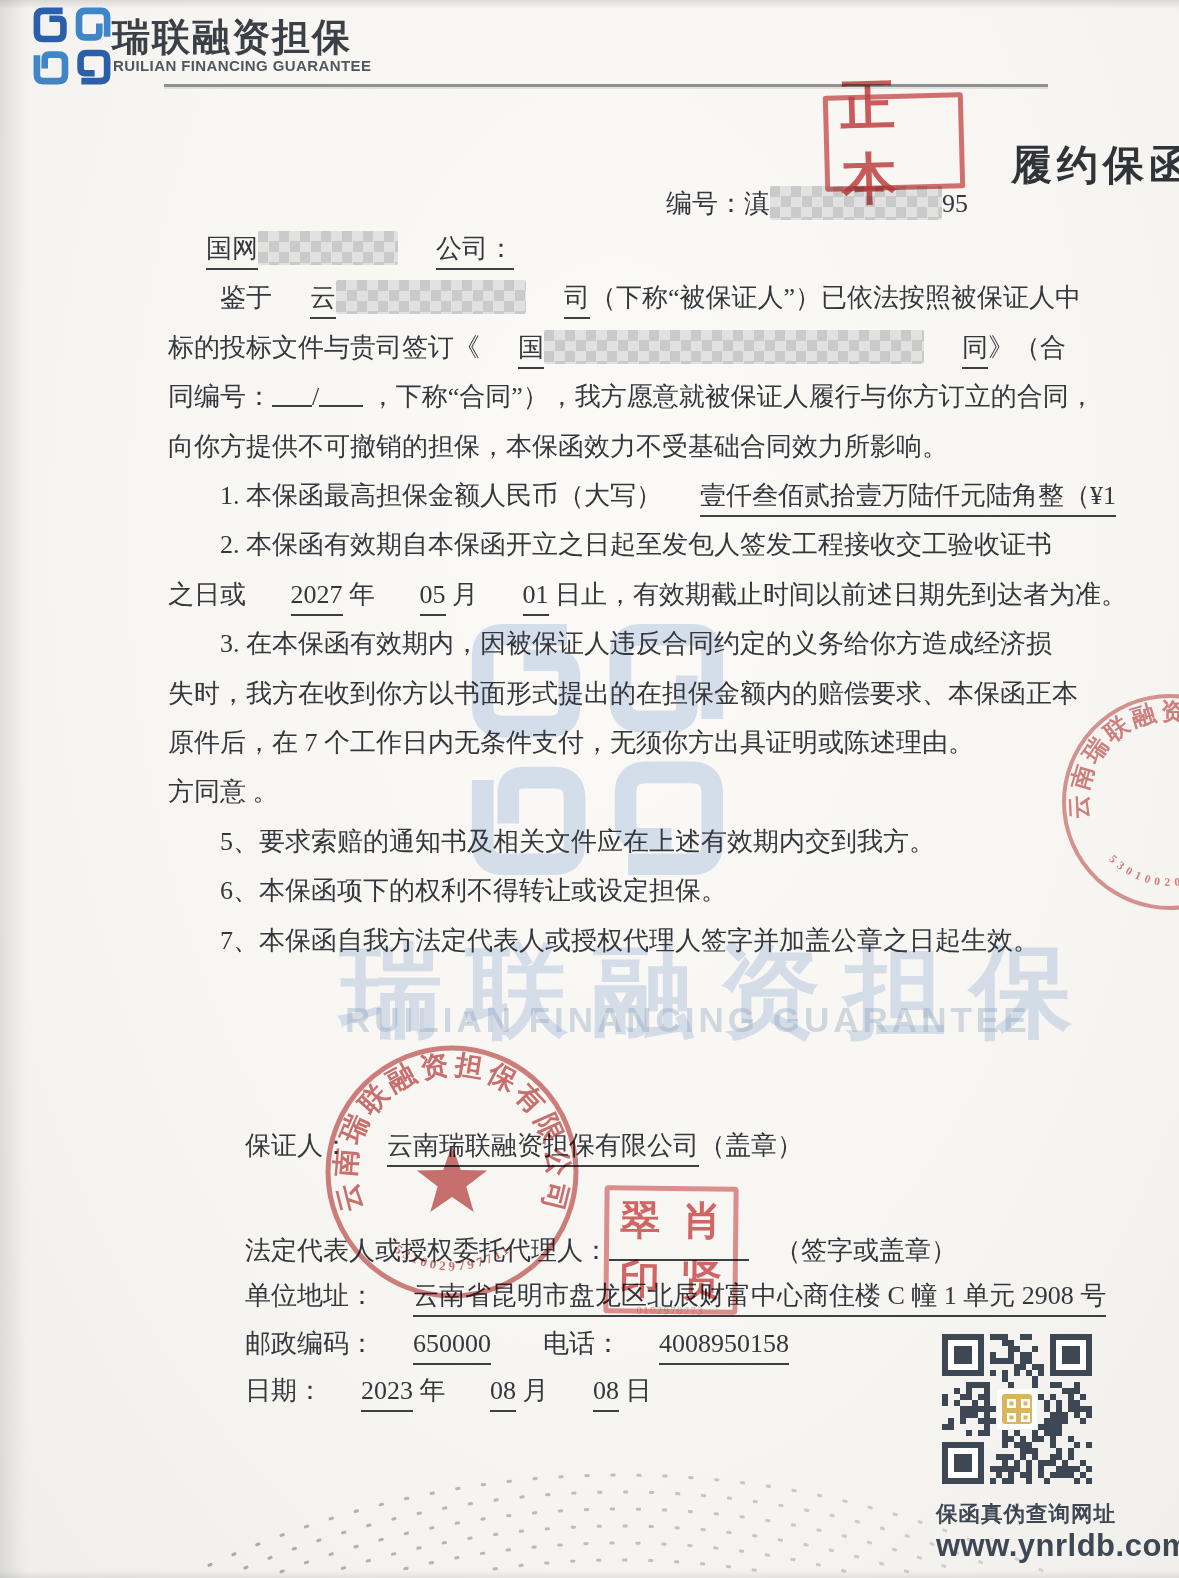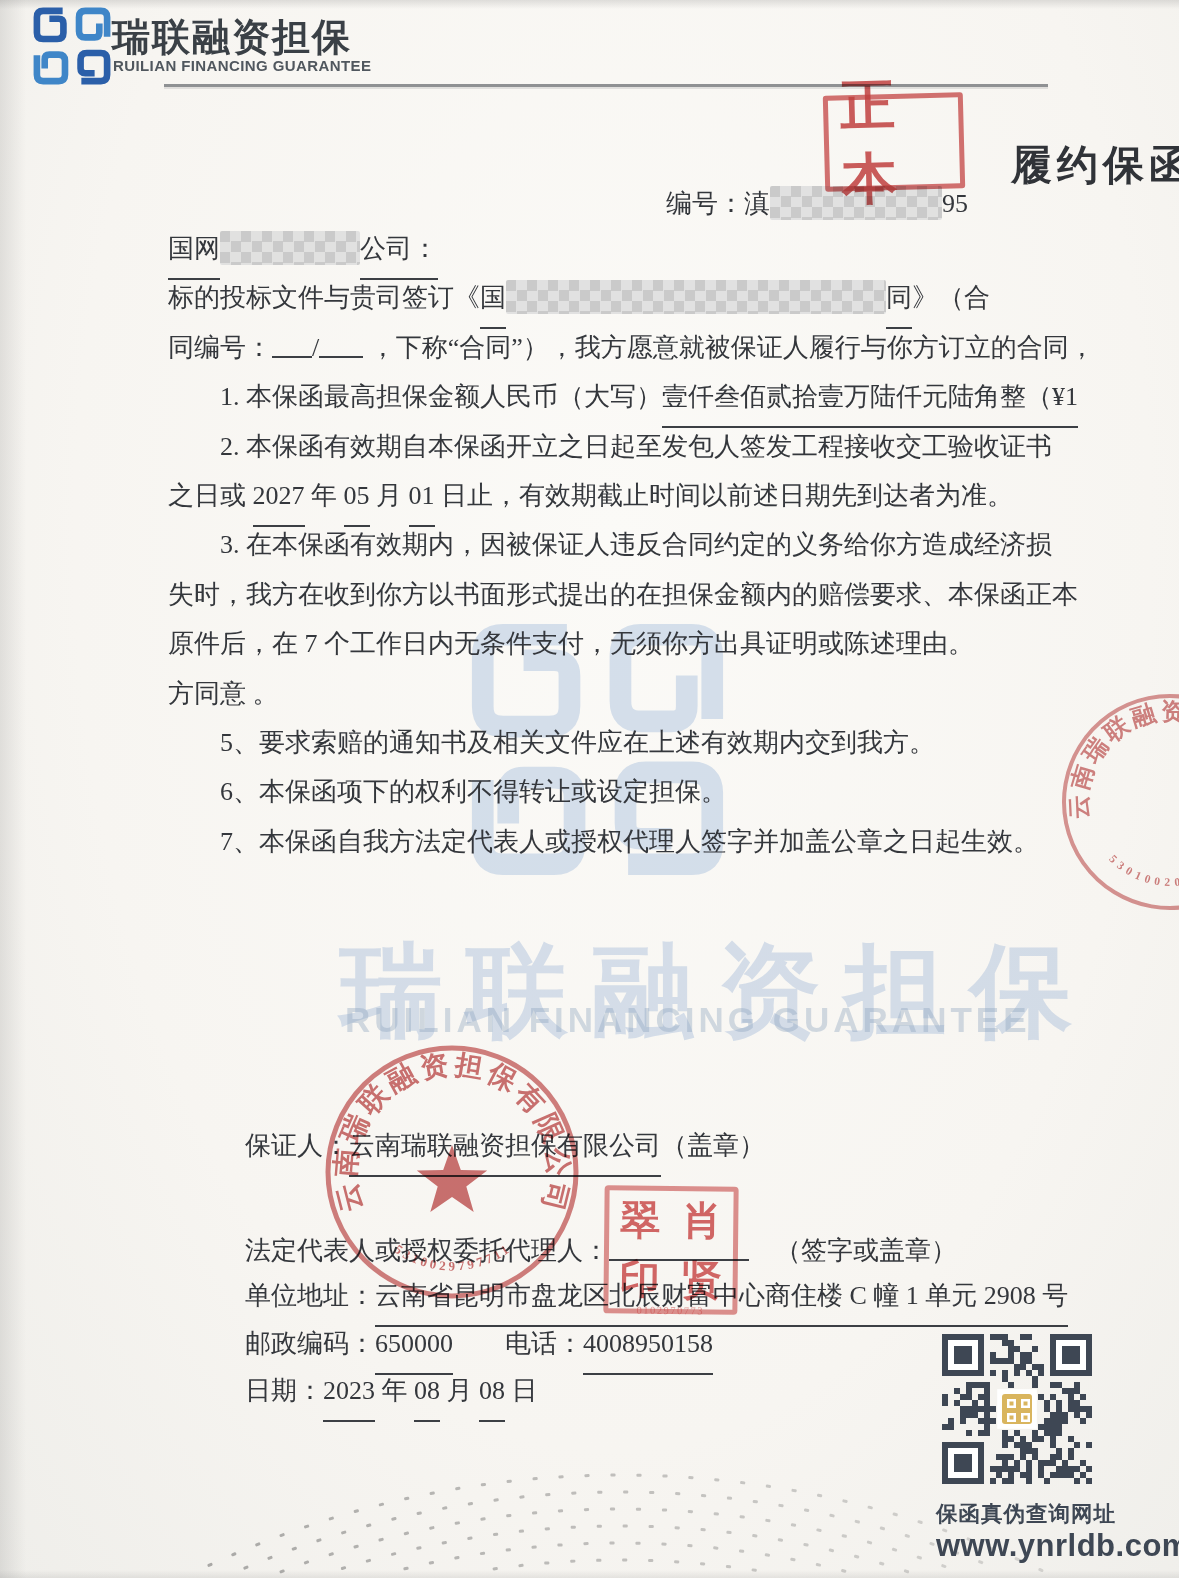--- a/index.html
+++ b/index.html
@@ -25,21 +25,21 @@
   .wm-glyph{position:absolute;left:470px;top:622px;width:255px;height:255px;color:rgba(150,178,215,.33);z-index:0;}
   .wm-cn{position:absolute;left:340px;top:924px;font-family:"Liberation Sans","DejaVu Sans",sans-serif;
     font-size:102px;font-weight:700;letter-spacing:24px;color:rgba(125,158,205,.30);white-space:nowrap;z-index:0;}
   .wm-en{position:absolute;left:345px;top:1000px;font-family:"Liberation Sans","DejaVu Sans",sans-serif;
     font-size:35px;font-weight:700;letter-spacing:4px;color:rgba(140,162,190,.38);white-space:nowrap;z-index:0;}
   
   .body-lines{position:absolute;left:168px;top:224px;width:884px;font-size:26px;line-height:49.4px;z-index:2;}
   .bline{white-space:nowrap;}
   .bline.indent{text-indent:52px;}
   .seg{color:#34373c;}
-  .seg.u{border-bottom:2px solid #3c3f44;padding-bottom:15px;}
+  .seg.u{border-bottom:2px solid #3c3f44;padding-bottom:5px;margin-left:38px;}
   .seg.blur{display:inline-block;height:34px;vertical-align:-8px;border-radius:2px;opacity:.95;
     background:repeating-conic-gradient(#e0e0e0 0% 25%,#c8c8c8 0% 50%);background-size:21px 21px;}
   .seg.blank{display:inline-block;height:1em;border-bottom:2px solid #3c3f44;transform:translateY(2px);}
   .sig-line{position:absolute;font-size:26px;white-space:nowrap;z-index:2;}
   
   .stamp-original{position:absolute;left:824px;top:94px;width:130px;height:86px;border:5px solid rgba(200,70,70,.75);
     border-radius:3px;display:flex;align-items:center;justify-content:center;transform:rotate(-1.5deg);
     z-index:3;mix-blend-mode:multiply;}
   .stamp-original span{font-size:55px;font-weight:700;color:rgba(198,66,66,.85);letter-spacing:12px;padding-left:12px;}
   .seal-main{position:absolute;left:318px;top:1038px;width:268px;height:268px;z-index:3;mix-blend-mode:multiply;opacity:.85;}
@@ -108,22 +108,24 @@
   <div class="wm-en">RUILIAN FINANCING GUARANTEE</div>
 
   <h1 class="title">履约保函</h1>
   <div class="stamp-original">
     <span>正本</span>
   </div>
   <div class="doc-number" id="doc-number"><span class="seg">编号：滇</span><span class="seg blur" style="width: 172px;"></span><span class="seg">95</span></div>
 
   <main class="body-lines" id="body-lines">
       <div class="bline"><span class="seg u">国网</span><span class="seg blur" style="width: 140px;"></span><span class="seg u">公司：</span></div>
+      <div class="bline indent"><span class="seg">鉴于</span><span class="seg u">云</span><span class="seg blur" style="width: 190px;"></span><span class="seg u">司</span><span class="seg">（下称“被保证人”）已依法按照被保证人中</span></div>
       <div class="bline"><span class="seg">标的投标文件与贵司签订《</span><span class="seg u">国</span><span class="seg blur" style="width: 380px;"></span><span class="seg u">同</span><span class="seg">》（合</span></div>
       <div class="bline"><span class="seg">同编号：</span><span class="seg blank" style="width: 40px;"></span><span class="seg">/</span><span class="seg blank" style="width: 44px;"></span><span class="seg"> ，下称“合同”），我方愿意就被保证人履行与你方订立的合同，</span></div>
+      <div class="bline"><span class="seg">向你方提供不可撤销的担保，本保函效力不受基础合同效力所影响。</span></div>
       <div class="bline indent"><span class="seg">1. 本保函最高担保金额人民币（大写）</span><span class="seg u">壹仟叁佰贰拾壹万陆仟元陆角整（¥1</span></div>
       <div class="bline indent"><span class="seg">2. 本保函有效期自本保函开立之日起至发包人签发工程接收交工验收证书</span></div>
       <div class="bline"><span class="seg">之日或 </span><span class="seg u">2027</span><span class="seg"> 年 </span><span class="seg u">05</span><span class="seg"> 月 </span><span class="seg u">01</span><span class="seg"> 日止，有效期截止时间以前述日期先到达者为准。</span></div>
       <div class="bline indent"><span class="seg">3. 在本保函有效期内，因被保证人违反合同约定的义务给你方造成经济损</span></div>
       <div class="bline"><span class="seg">失时，我方在收到你方以书面形式提出的在担保金额内的赔偿要求、本保函正本</span></div>
       <div class="bline"><span class="seg">原件后，在 7 个工作日内无条件支付，无须你方出具证明或陈述理由。</span></div>
       <div class="bline"><span class="seg">方同意 。</span></div>
       <div class="bline indent"><span class="seg">5、要求索赔的通知书及相关文件应在上述有效期内交到我方。</span></div>
       <div class="bline indent"><span class="seg">6、本保函项下的权利不得转让或设定担保。</span></div>
       <div class="bline indent"><span class="seg">7、本保函自我方法定代表人或授权代理人签字并加盖公章之日起生效。</span></div>

